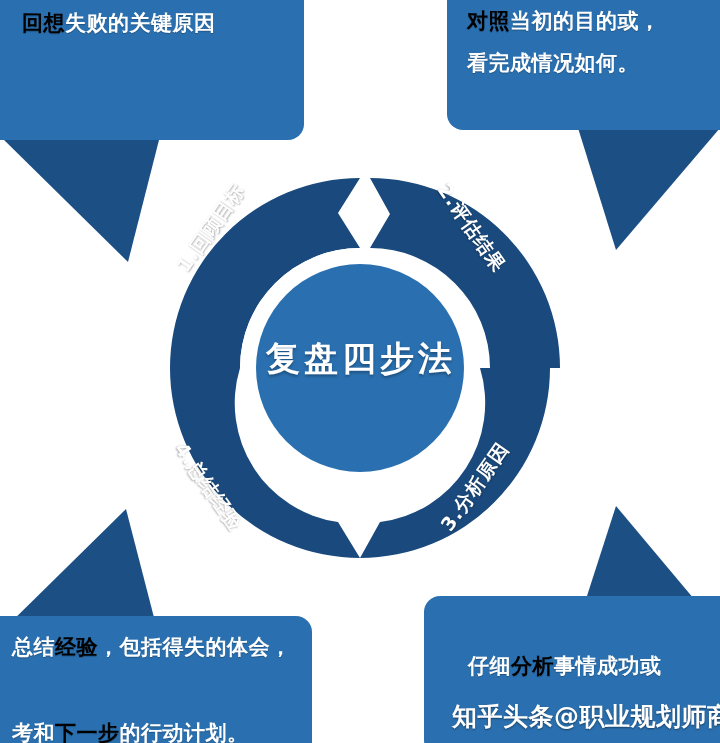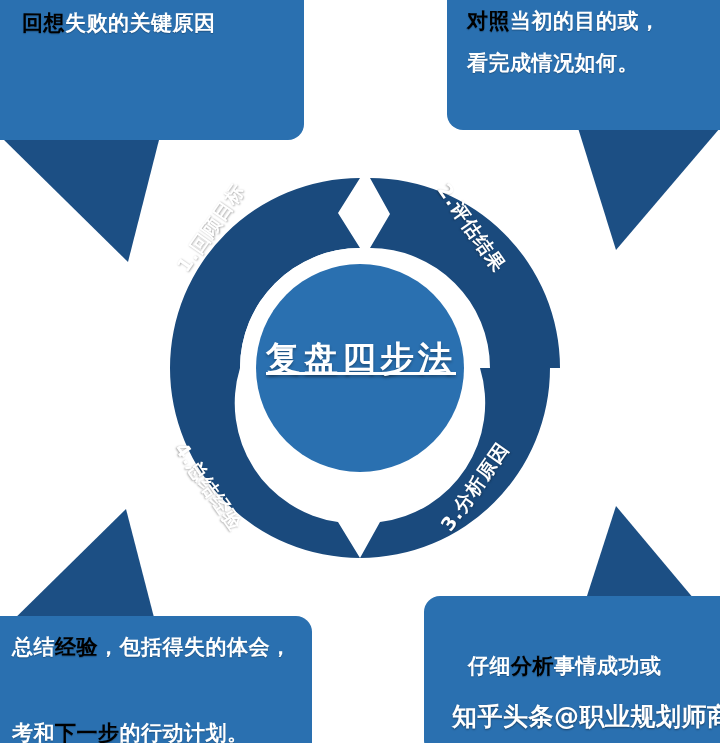--- a/index.html
+++ b/index.html
@@ -117,21 +117,20 @@
     left: 255px;
     top: 336px;
     width: 212px;
     text-align: center;
     color: #ffffff;
     font-size: 34px;
     font-weight: 700;
     letter-spacing: 4px;
     text-shadow: 0 2px 3px rgba(0,0,0,0.3);
     z-index: 6;
-    text-decoration: underline;
   }
 
   
   #watermark {
     position: absolute;
     left: 452px;
     top: 700px;
     color: #ffffff;
     font-size: 25px;
     font-weight: 700;

